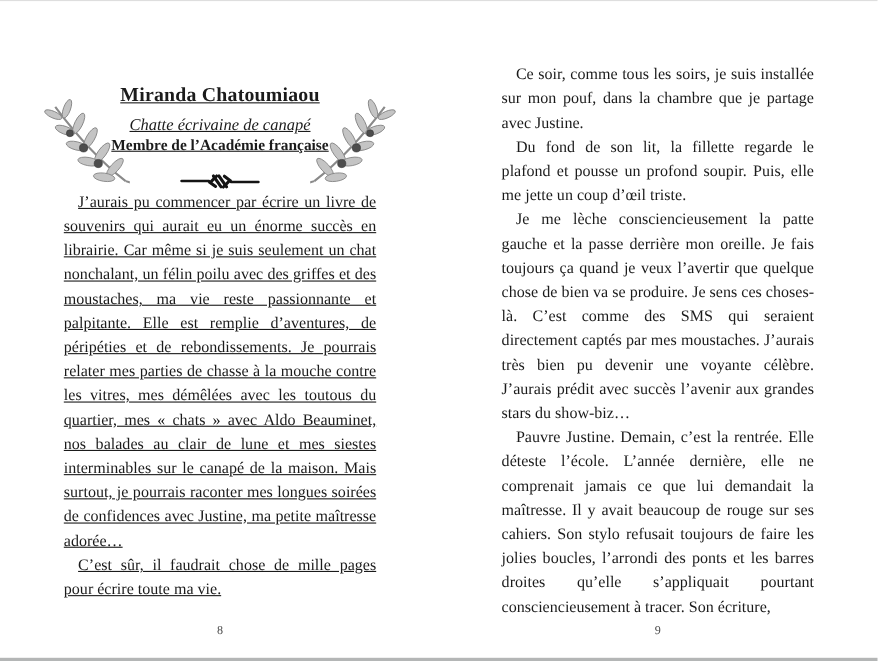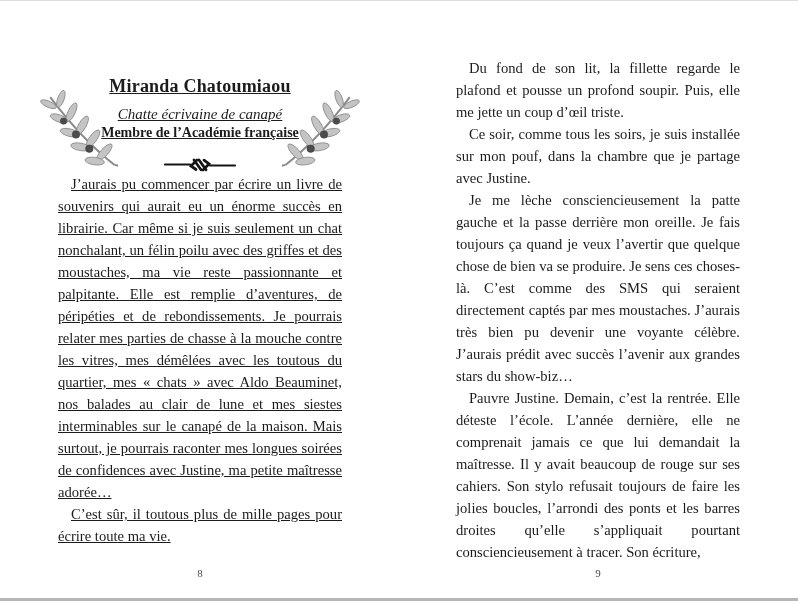--- a/index.html
+++ b/index.html
@@ -165,28 +165,28 @@
           <path d="M33,12.5 L28,9 L34,3" stroke-width="2.8"></path>
           <path d="M38,12.8 L31,3" stroke-width="2.8"></path>
           <path d="M43,12.8 L36,3" stroke-width="2.8"></path>
           <path d="M40,13 L46,7 L41,3.2" stroke-width="2.8"></path>
         </g>
       </svg>
     </div>
 
     <div class="body-text">
         <p class="para">J’aurais pu commencer par écrire un livre de souvenirs qui aurait eu un énorme succès en librairie. Car même si je suis seulement un chat nonchalant, un félin poilu avec des griffes et des moustaches, ma vie reste passionnante et palpitante. Elle est remplie d’aventures, de péripéties et de rebondissements. Je pourrais relater mes parties de chasse à la mouche contre les vitres, mes démêlées avec les toutous du quartier, mes « chats » avec Aldo Beauminet, nos balades au clair de lune et mes siestes interminables sur le canapé de la maison. Mais surtout, je pourrais raconter mes longues soirées de confidences avec Justine, ma petite maîtresse adorée…</p>
-        <p class="para">C’est sûr, il toutous plus de mille pages pour écrire toute ma vie.</p>
+        <p class="para">C’est sûr, il faudrait chose de mille pages pour écrire toute ma vie.</p>
       </div>
   </div>
 
   <div class="page page-right">
     <div class="body-text">
+        <p class="para">Ce soir, comme tous les soirs, je suis installée sur mon pouf, dans la chambre que je partage avec Justine.</p>
         <p class="para">Du fond de son lit, la fillette regarde le plafond et pousse un profond soupir. Puis, elle me jette un coup d’œil triste.</p>
-        <p class="para">Ce soir, comme tous les soirs, je suis installée sur mon pouf, dans la chambre que je partage avec Justine.</p>
         <p class="para">Je me lèche consciencieusement la patte gauche et la passe derrière mon oreille. Je fais toujours ça quand je veux l’avertir que quelque chose de bien va se produire. Je sens ces choses-là. C’est comme des SMS qui seraient directement captés par mes moustaches. J’aurais très bien pu devenir une voyante célèbre. J’aurais prédit avec succès l’avenir aux grandes stars du show-biz…</p>
         <p class="para">Pauvre Justine. Demain, c’est la rentrée. Elle déteste l’école. L’année dernière, elle ne comprenait jamais ce que lui demandait la maîtresse. Il y avait beaucoup de rouge sur ses cahiers. Son stylo refusait toujours de faire les jolies boucles, l’arrondi des ponts et les barres droites qu’elle s’appliquait pourtant consciencieusement à tracer. Son écriture,</p>
       </div>
   </div>
 
   <div class="page-number page-number-left">8</div>
   <div class="page-number page-number-right">9</div>
 
   <div class="window-bottom-edge"></div>
 </div>

